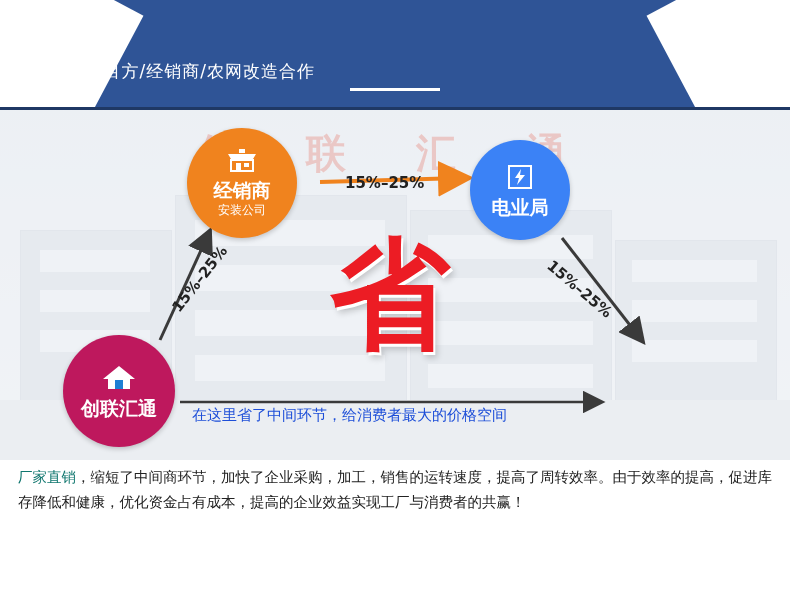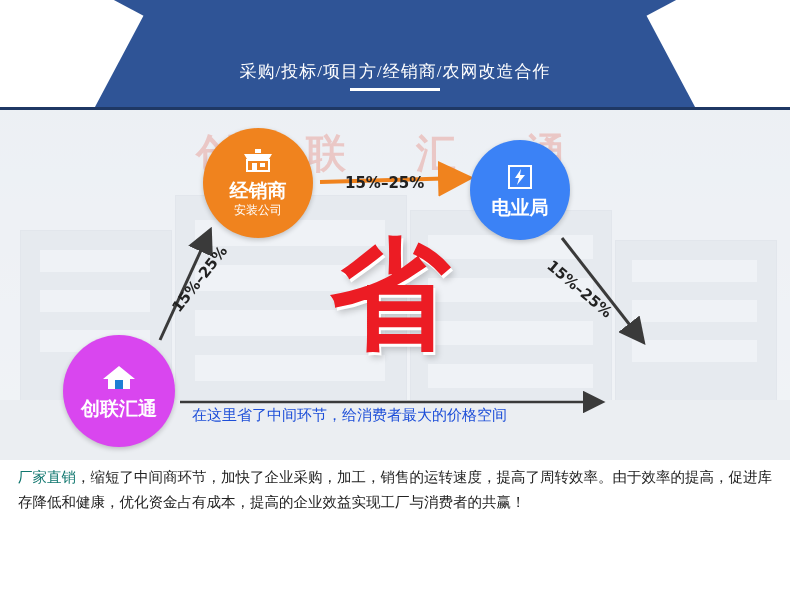--- a/index.html
+++ b/index.html
@@ -30,22 +30,22 @@
   .hdr-diag-right2{
     position:absolute;right:-70px;top:-20px;width:60px;height:180px;
     background:#e8342a;transform:rotate(-28deg);
   }
   .hdr-title{
     position:absolute;left:0;top:12px;width:790px;text-align:center;
     color:#ffffff;font-size:33px;font-weight:bold;letter-spacing:2px;
     z-index:4;
   }
   .hdr-sub{
-    position:absolute;left:0;top:60px;width:790px;text-align:center;
-    color:#ffffff;font-size:17px;letter-spacing:1px;z-index:4;font-family:Liberation Serif, serif;
+    position:absolute;left:0;top:60px;width:790px;text-align:left;
+    color:#ffffff;font-size:17px;letter-spacing:1px;z-index:4;
   }
   .hdr-underline{
     position:absolute;left:50%;top:88px;margin-left:-45px;width:90px;height:3px;
     background:#ffffff;z-index:4;
   }
   .hdr-bottom-bar{
     position:absolute;left:0;top:107px;width:790px;height:3px;background:#1f3864;z-index:5;
   }
 
   
@@ -80,23 +80,23 @@
   
   .node{
     position:absolute;border-radius:50%;
     display:flex;flex-direction:column;align-items:center;justify-content:center;
     color:#ffffff;text-align:center;box-shadow:0 2px 5px rgba(0,0,0,.2);
   }
   .node .n-title{font-size:19px;font-weight:bold;line-height:1.1;}
   .node .n-sub{font-size:12px;margin-top:2px;}
   .node .n-icon{margin-bottom:3px;}
 
-  #node-dealer{left:203px;top:18px;width:110px;height:110px;background:#f0831e;}
+  #node-dealer{left:187px;top:18px;width:110px;height:110px;background:#f0831e;}
   #node-power{left:470px;top:30px;width:100px;height:100px;background:#3b82f6;}
-  #node-brand{left:63px;top:225px;width:112px;height:112px;background:#d946ef;}
+  #node-brand{left:63px;top:225px;width:112px;height:112px;background:#be185d;}
   #node-consumer{left:600px;top:228px;width:110px;height:110px;background:#1e7fd4;}
 
   .pct{
     position:absolute;color:#222;font-size:15px;font-weight:bold;
     white-space:nowrap;
   }
   #pct-top{left:345px;top:64px;}
   #pct-left{left:160px;top:160px;transform:rotate(-52deg);}
   #pct-right{left:540px;top:170px;transform:rotate(40deg);}
 

